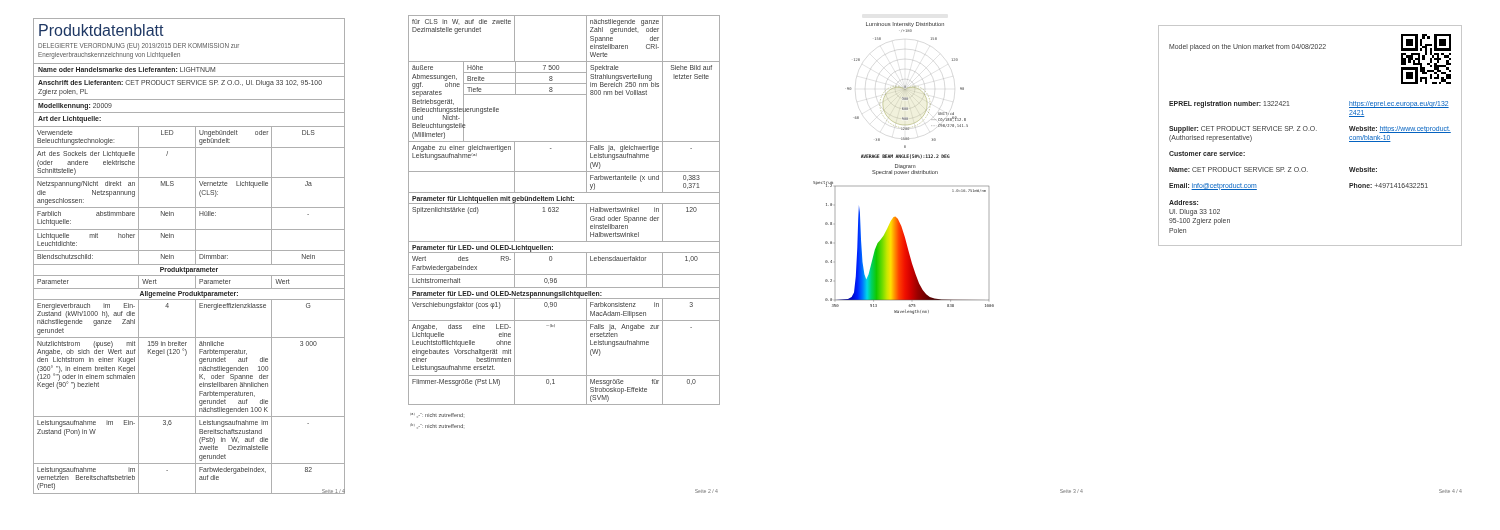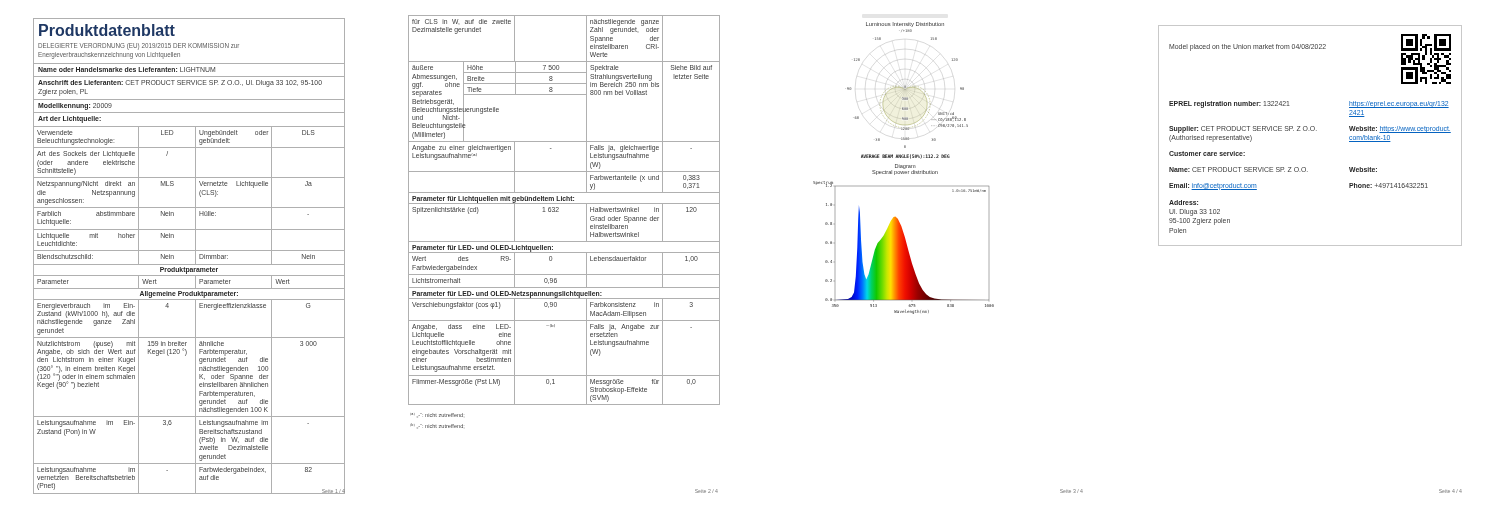--- a/index.html
+++ b/index.html
@@ -4,21 +4,21 @@
 <style>
   *{margin:0;padding:0;box-sizing:border-box}
   html,body{width:1500px;height:530px;overflow:hidden}
   body{position:relative;background:#ffffff;font-family:"Liberation Sans","DejaVu Sans",sans-serif;color:#3a3a3a}
   .page{position:absolute}
   b{color:#262626;font-weight:700}
   
   .dtable{border:1px solid #b0b0b0;width:312px;overflow:hidden;background:#fff}
   .hrow{border-bottom:1px solid #b0b0b0;padding:2px 4px;font-size:6.9px;line-height:1.25}
   .titlecell{padding:3px 4px 4px}
-  h1{font-size:16px;color:#1f3864;font-weight:700;line-height:1.15;margin-bottom:2px;font-family:"Liberation Sans","DejaVu Sans",sans-serif}
+  h1{font-size:16px;color:#1f3864;font-weight:400;line-height:1.15;margin-bottom:2px;font-family:"Liberation Sans","DejaVu Sans",sans-serif}
   .sub{font-size:6.3px;color:#5a5a5a;line-height:1.3}
   .trow{display:flex;border-bottom:1px solid #b0b0b0;align-items:stretch}
   .trow:last-child{border-bottom:none}
   .tcell{border-right:1px solid #b0b0b0;padding:2px 3px;font-size:6.8px;line-height:1.22}
   .tcell:last-child{border-right:none}
   .param{text-align:justify}
   .val{text-align:center;white-space:pre-line}
   .plain{text-align:left}
   .tspan{padding:1.5px 3px;font-weight:700;font-size:6.8px;color:#262626;width:100%}
   .tspan.center{text-align:center}

